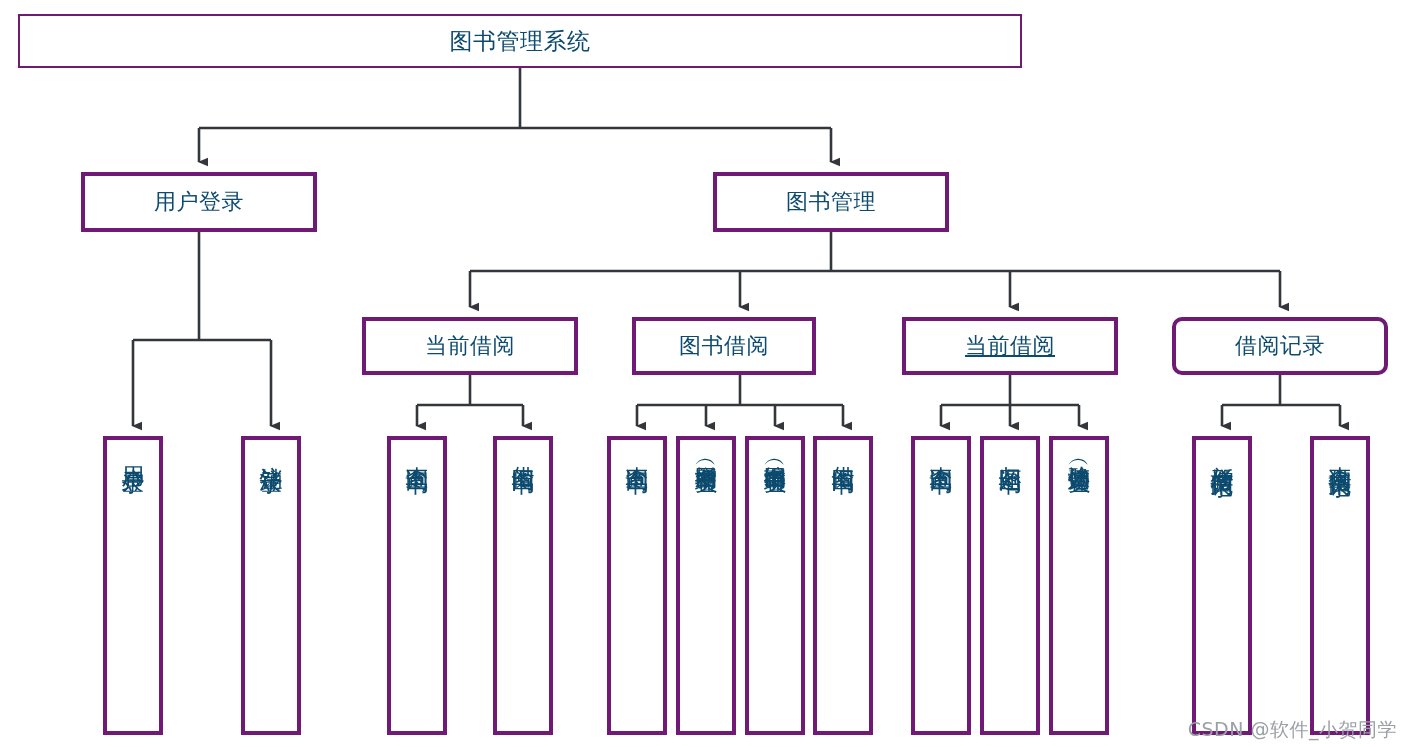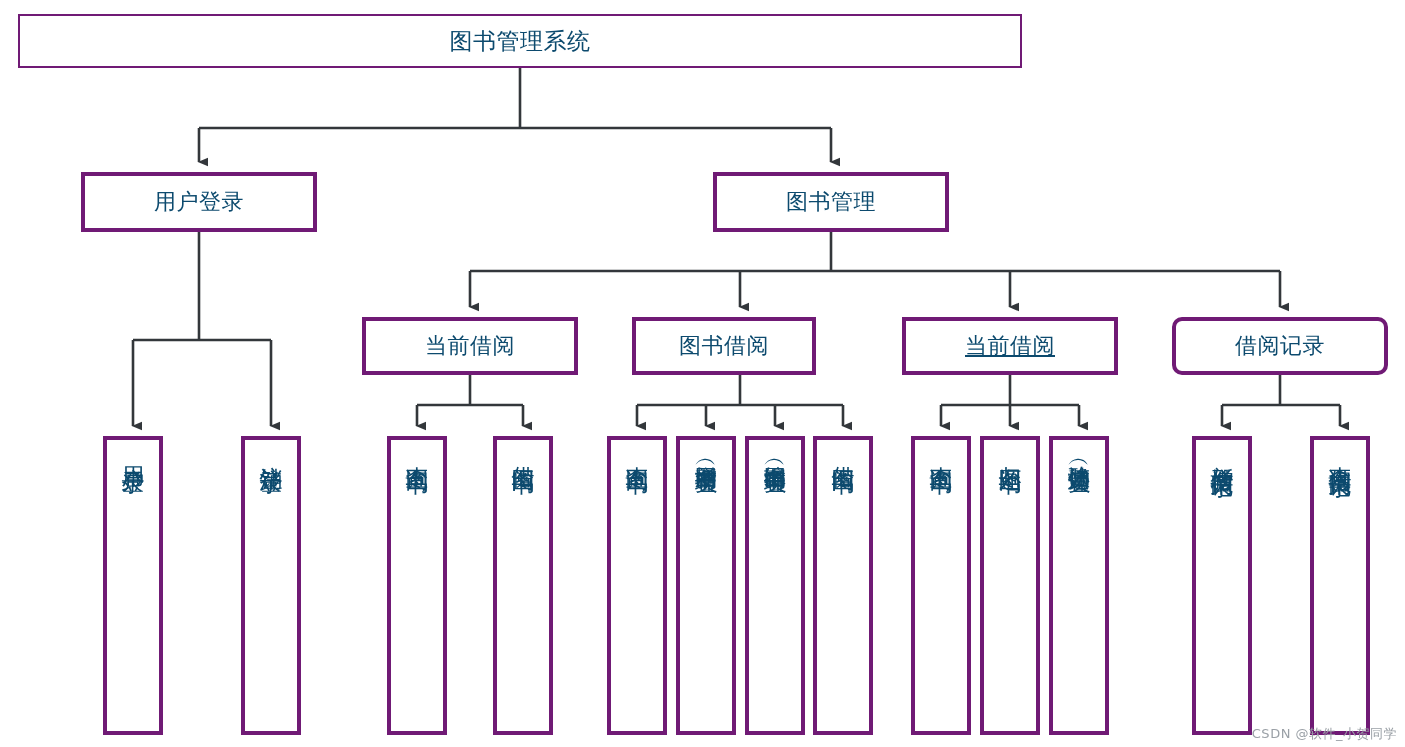--- a/index.html
+++ b/index.html
@@ -64,21 +64,21 @@
     text-align: center;
   }
   .node.leaf.tall-text .label-v {
     font-size: 22px;
     letter-spacing: 1px;
   }
   .watermark {
     position: absolute;
     right: 8px;
     bottom: 4px;
-    font-size: 13px;
+    font-size: 19px;
     color: #9aa0a6;
     white-space: nowrap;
     z-index: 5;
     letter-spacing: 0.5px;
   }
 </style>
 </head>
 <body>
 
 <div id="canvas">

